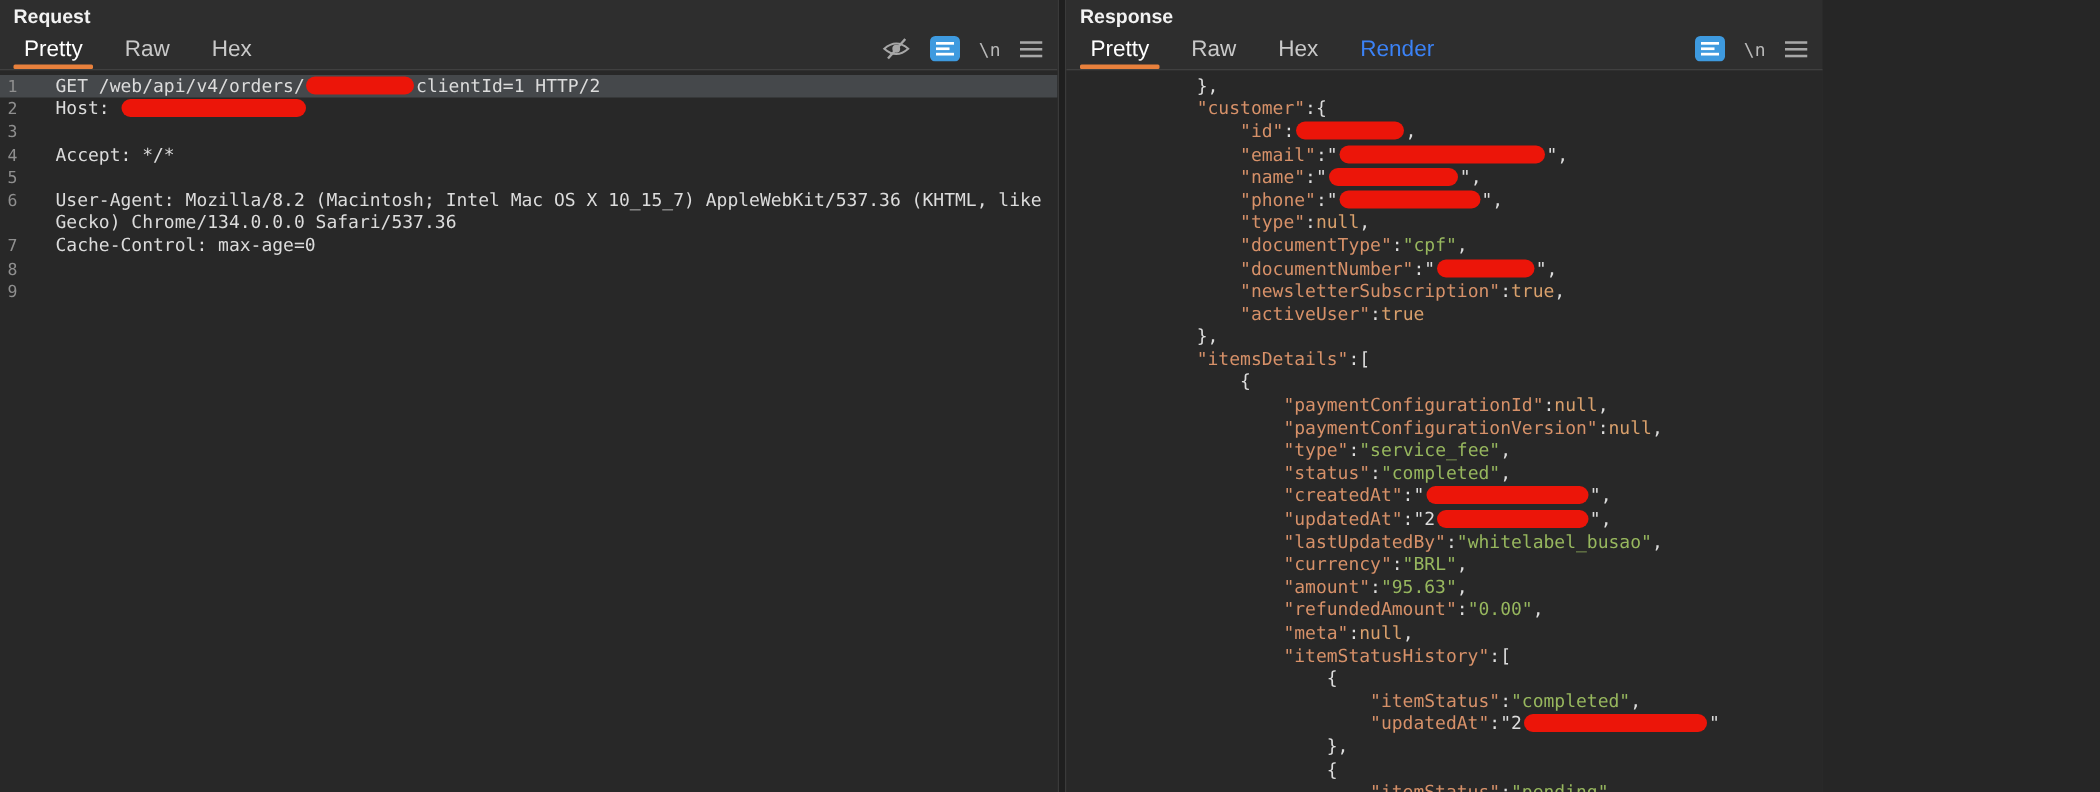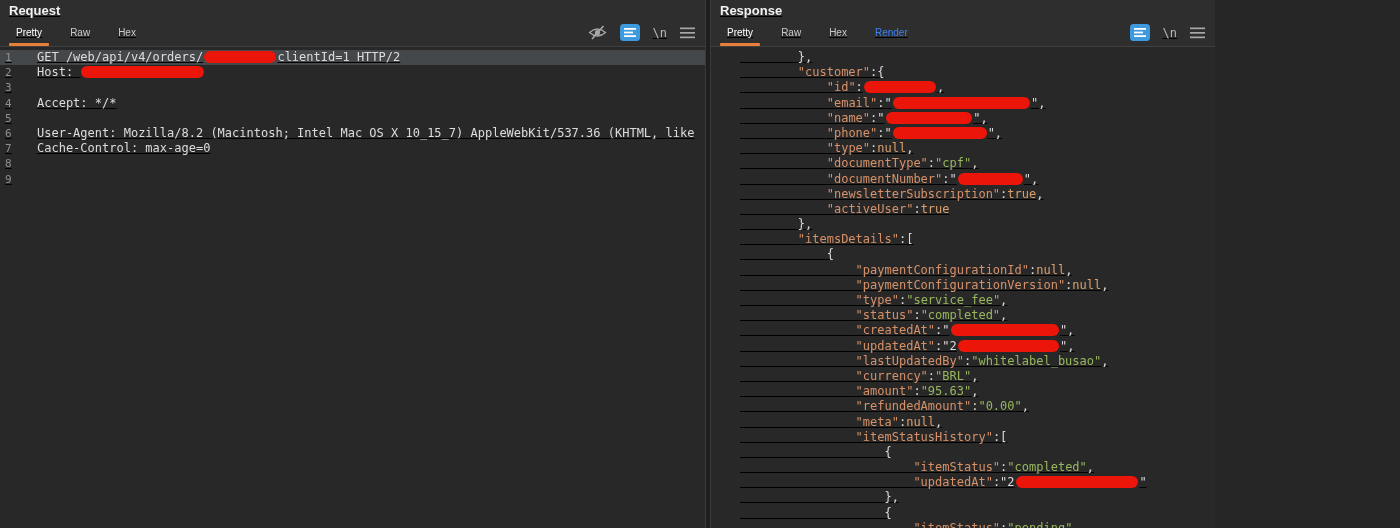--- a/index.html
+++ b/index.html
@@ -2,21 +2,21 @@
 <html style="--accent: #e8803c; --redact: #ec1509; --json-key: #d79169; --json-string: #97b75e; --json-literal: #d9a06c; --editor-text: #dcdcdc;"><head>
 <meta charset="utf-8">
 <style>
   * { margin:0; padding:0; box-sizing:border-box; }
   html,body { width:1400px; height:528px; overflow:hidden; }
   body {
     background:#262626;
     font-family:"Liberation Sans", sans-serif;
     -webkit-font-smoothing:antialiased;
   }
-  .app { display:flex; width:1215px; height:528px;text-decoration:underline; }
+  .app { display:flex; width:1215px; height:528px; }
 
   .panel { display:flex; flex-direction:column; background:#2e2e2e; min-width:0; }
   .panel.left  { width:705px; }
   .panel.right { flex:1; }
 
   .divider {
     width:6px; background:#1f1f1f;
     border-left:1px solid #3a3a3a; border-right:1px solid #3a3a3a;
     cursor:col-resize; flex:none;
   }
@@ -30,21 +30,21 @@
   .tabbar {
     height:28px; flex:none;
     display:flex; justify-content:space-between; align-items:center;
     border-bottom:1px solid #404040;
     padding:0 10px 0 2px;
   }
   .tabs { display:flex; height:100%; align-items:stretch; }
   .tab {
     background:none; border:none; cursor:pointer;
     font-family:"Liberation Sans", sans-serif;
-    font-size:10px; color:#c9c9c9;
+    font-size:15px; color:#c9c9c9;
     padding:0 14px; position:relative;
   }
   .tab.active { color:#ffffff; }
   .tab.active::after {
     content:""; position:absolute; left:7px; right:7px; bottom:0;
     height:3px; background:var(--accent, #e8803c); border-radius:1px;
   }
   .tab.disabled { color:#3b82f6; cursor:default; }
 
   .tools { display:flex; align-items:center; gap:13px; }
@@ -122,20 +122,21 @@
       </div>
     </div>
 
     <div class="editor req" id="request-code">
         <div class="line hl"><span class="num">1</span><span class="content"><span>GET /web/api/v4/orders/</span><span class="redact" style="width: 10ch;"></span><span>clientId=1 HTTP/2</span></span></div>
         <div class="line"><span class="num">2</span><span class="content"><span>Host: </span><span class="redact" style="width: 17ch;"></span></span></div>
         <div class="line"><span class="num">3</span></div>
         <div class="line"><span class="num">4</span><span class="content"><span>Accept: */*</span></span></div>
         <div class="line"><span class="num">5</span></div>
         <div class="line"><span class="num">6</span><span class="content"><span>User-Agent: Mozilla/8.2 (Macintosh; Intel Mac OS X 10_15_7) AppleWebKit/537.36 (KHTML, like</span></span></div>
+        <div class="line"><span class="num"></span><span class="content"><span>Gecko) Chrome/134.0.0.0 Safari/537.36</span></span></div>
         <div class="line"><span class="num">7</span><span class="content"><span>Cache-Control: max-age=0</span></span></div>
         <div class="line"><span class="num">8</span><span class="content"></span></div>
         <div class="line"><span class="num">9</span><span class="content"></span></div>
       </div>
   </section>
 
   <div class="divider"></div>
 
   <section class="panel right">
     <div class="panel-title">Response</div>

